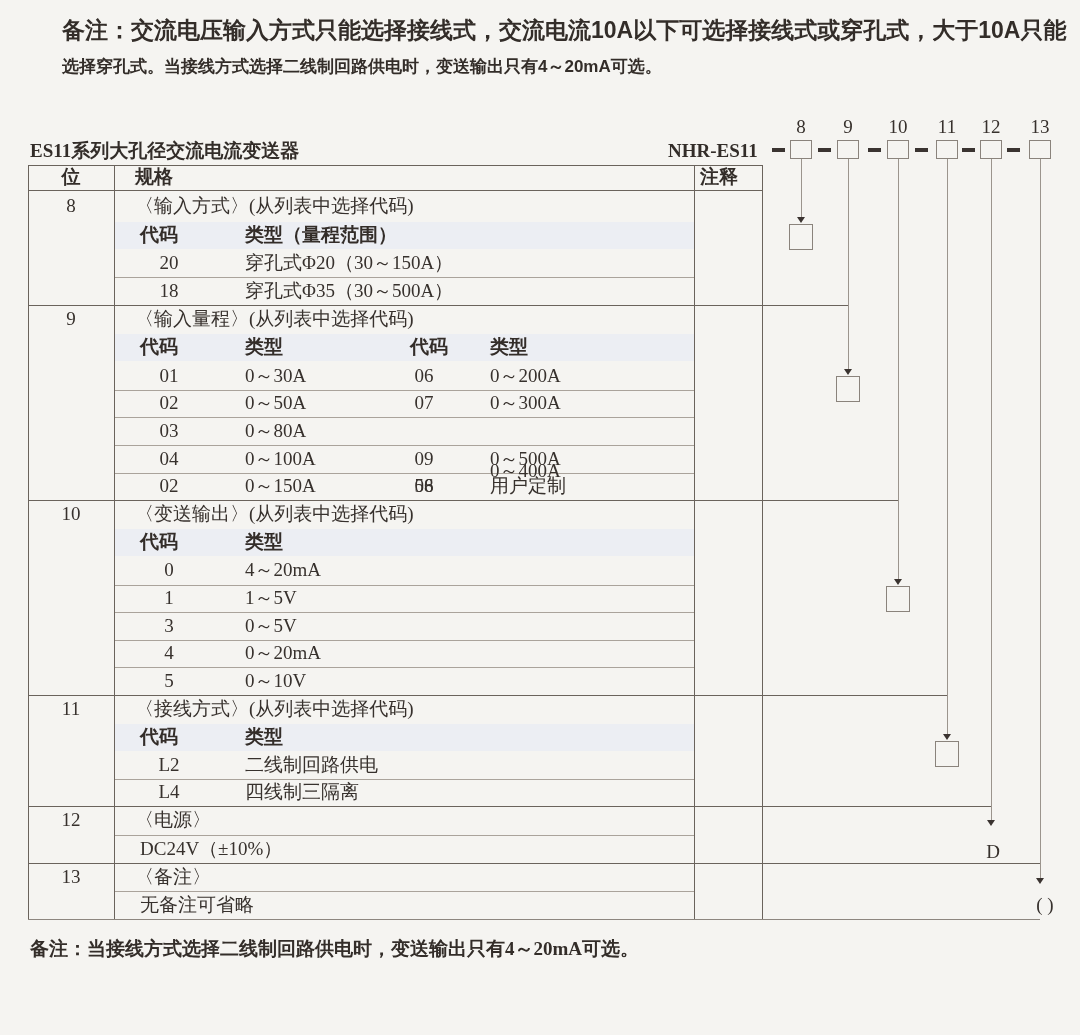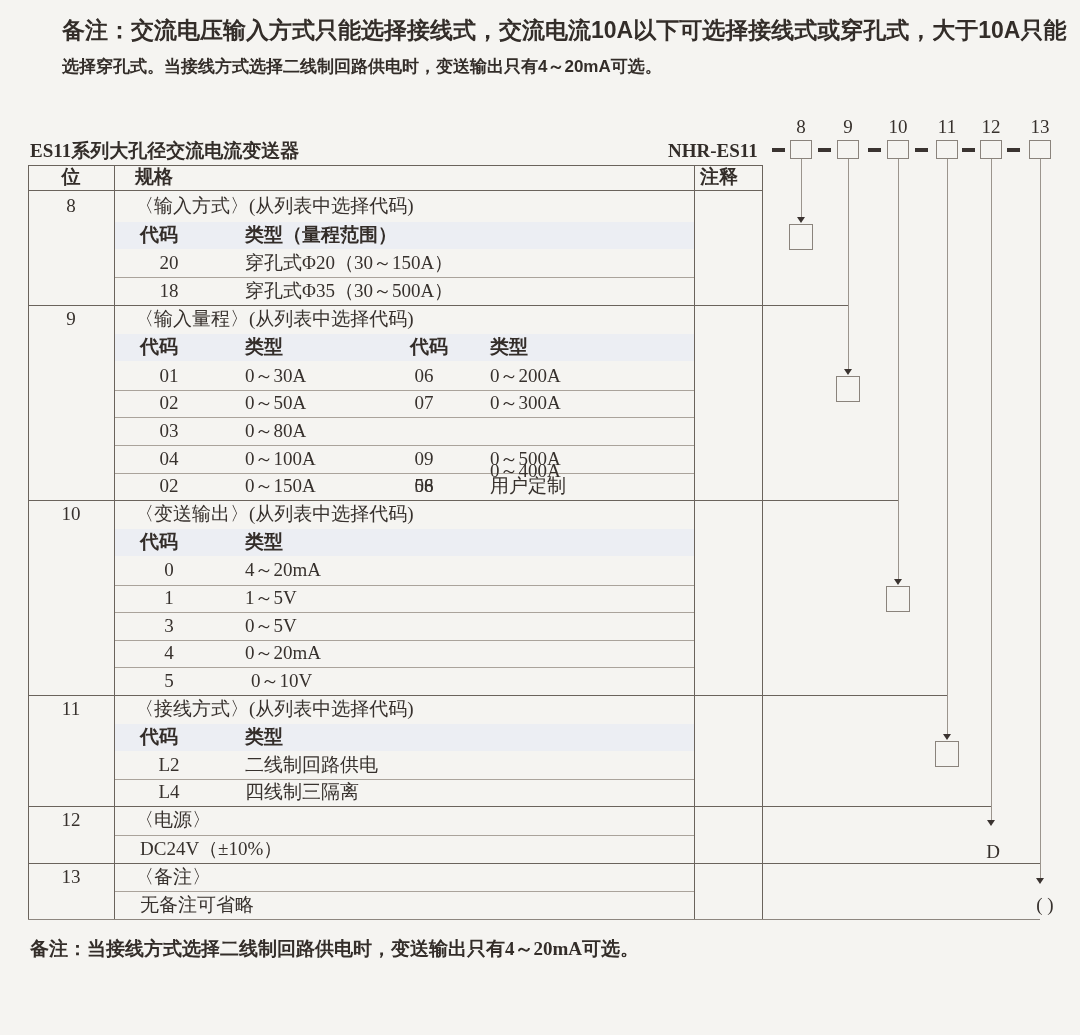--- a/index.html
+++ b/index.html
@@ -120,21 +120,21 @@
 <div class="t b" style="left:245px; top:528px;">类型</div>
 <div class="t ctr" style="left:134px; width:70px; top:556px;">0</div>
 <div class="t" style="left:245px; top:556px;">4～20mA</div>
 <div class="t ctr" style="left:134px; width:70px; top:584px;">1</div>
 <div class="t" style="left:245px; top:584px;">1～5V</div>
 <div class="t ctr" style="left:134px; width:70px; top:612px;">3</div>
 <div class="t" style="left:245px; top:612px;">0～5V</div>
 <div class="t ctr" style="left:134px; width:70px; top:639px;">4</div>
 <div class="t" style="left:245px; top:639px;">0～20mA</div>
 <div class="t ctr" style="left:134px; width:70px; top:667px;">5</div>
-<div class="t" style="left:245px; top:667px;margin-left:6px;">0～10V</div>
+<div class="t" style="left:245px; top:667px;">0～10V</div>
 
 <div class="t ctr" style="left:28px; width:86px; top:695px;">11</div>
 <div class="t" style="left:135px; top:695px;">〈接线方式〉(从列表中选择代码)</div>
 <div class="t b" style="left:140px; top:723px;">代码</div>
 <div class="t b" style="left:245px; top:723px;">类型</div>
 <div class="t ctr" style="left:134px; width:70px; top:751px;">L2</div>
 <div class="t" style="left:245px; top:751px;">二线制回路供电</div>
 <div class="t ctr" style="left:134px; width:70px; top:778px;">L4</div>
 <div class="t" style="left:245px; top:778px;">四线制三隔离</div>
 

